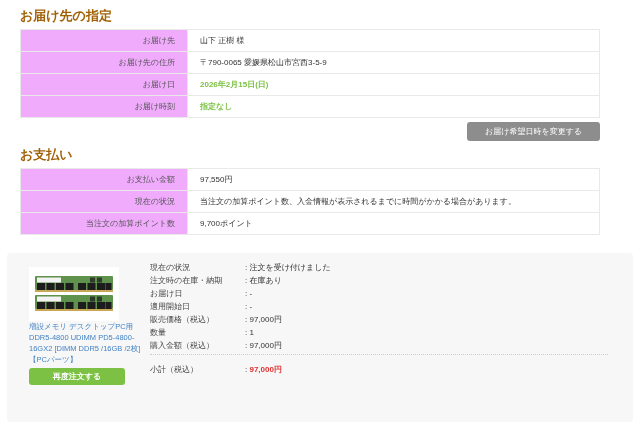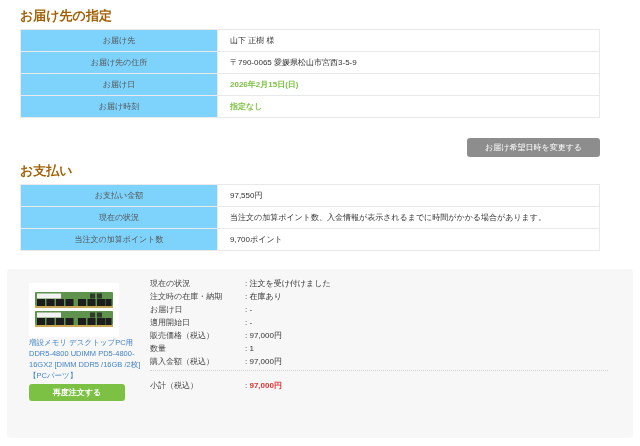--- a/index.html
+++ b/index.html
@@ -16,29 +16,29 @@
   }
 
   table.info-table {
     width:580px; border-collapse:collapse; table-layout:fixed;
   }
   .info-table th, .info-table td {
     border:1px solid #e9e9e9; font-size:8px; line-height:9px;
     padding:6px 12px; height:21px; vertical-align:middle;
   }
   .info-table th {
-    width:197px; background:#7dd3fc; color:#555;
-    font-weight:normal; text-align:center;
+    width:167px; background:#f0abfc; color:#555;
+    font-weight:normal; text-align:right;
   }
   .info-table td { background:#fff; color:#333; }
   .info-table td.green { color:#7cc143; font-weight:bold; }
 
   .btn-row {
     width:580px; display:flex; justify-content:flex-end;
-    margin-top:20px; margin-bottom:6px;
+    margin-top:4px; margin-bottom:6px;
   }
   .gray-btn {
     background:#8d8d8d; color:#fff; border:none; border-radius:3px;
     font-size:8px; height:19px; padding:0 18px; cursor:pointer;
     font-family:inherit;
   }
 
   .order-panel {
     position:relative;
     width:626px; height:169px; margin:18px 0 0 -13px;

